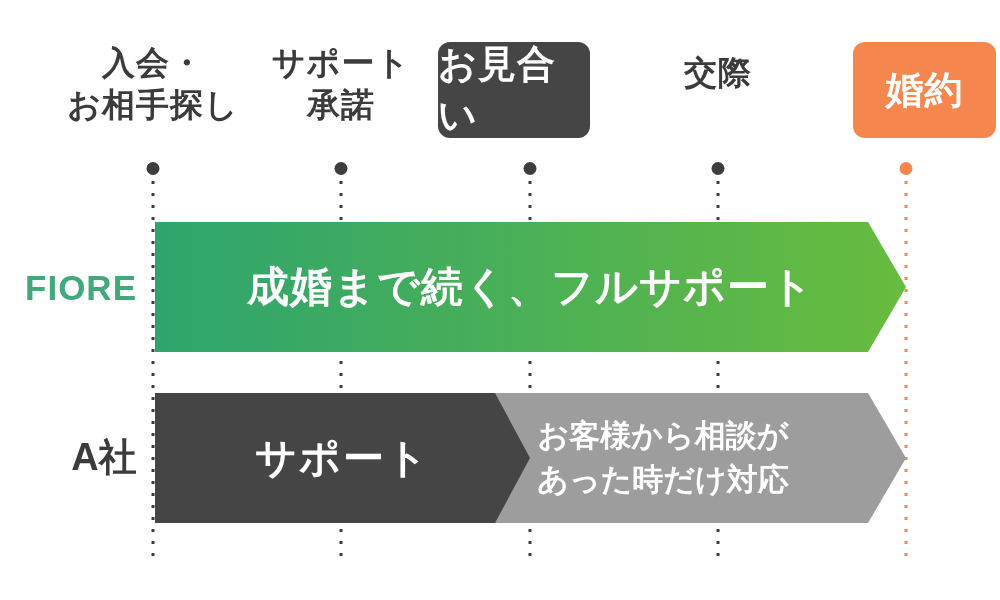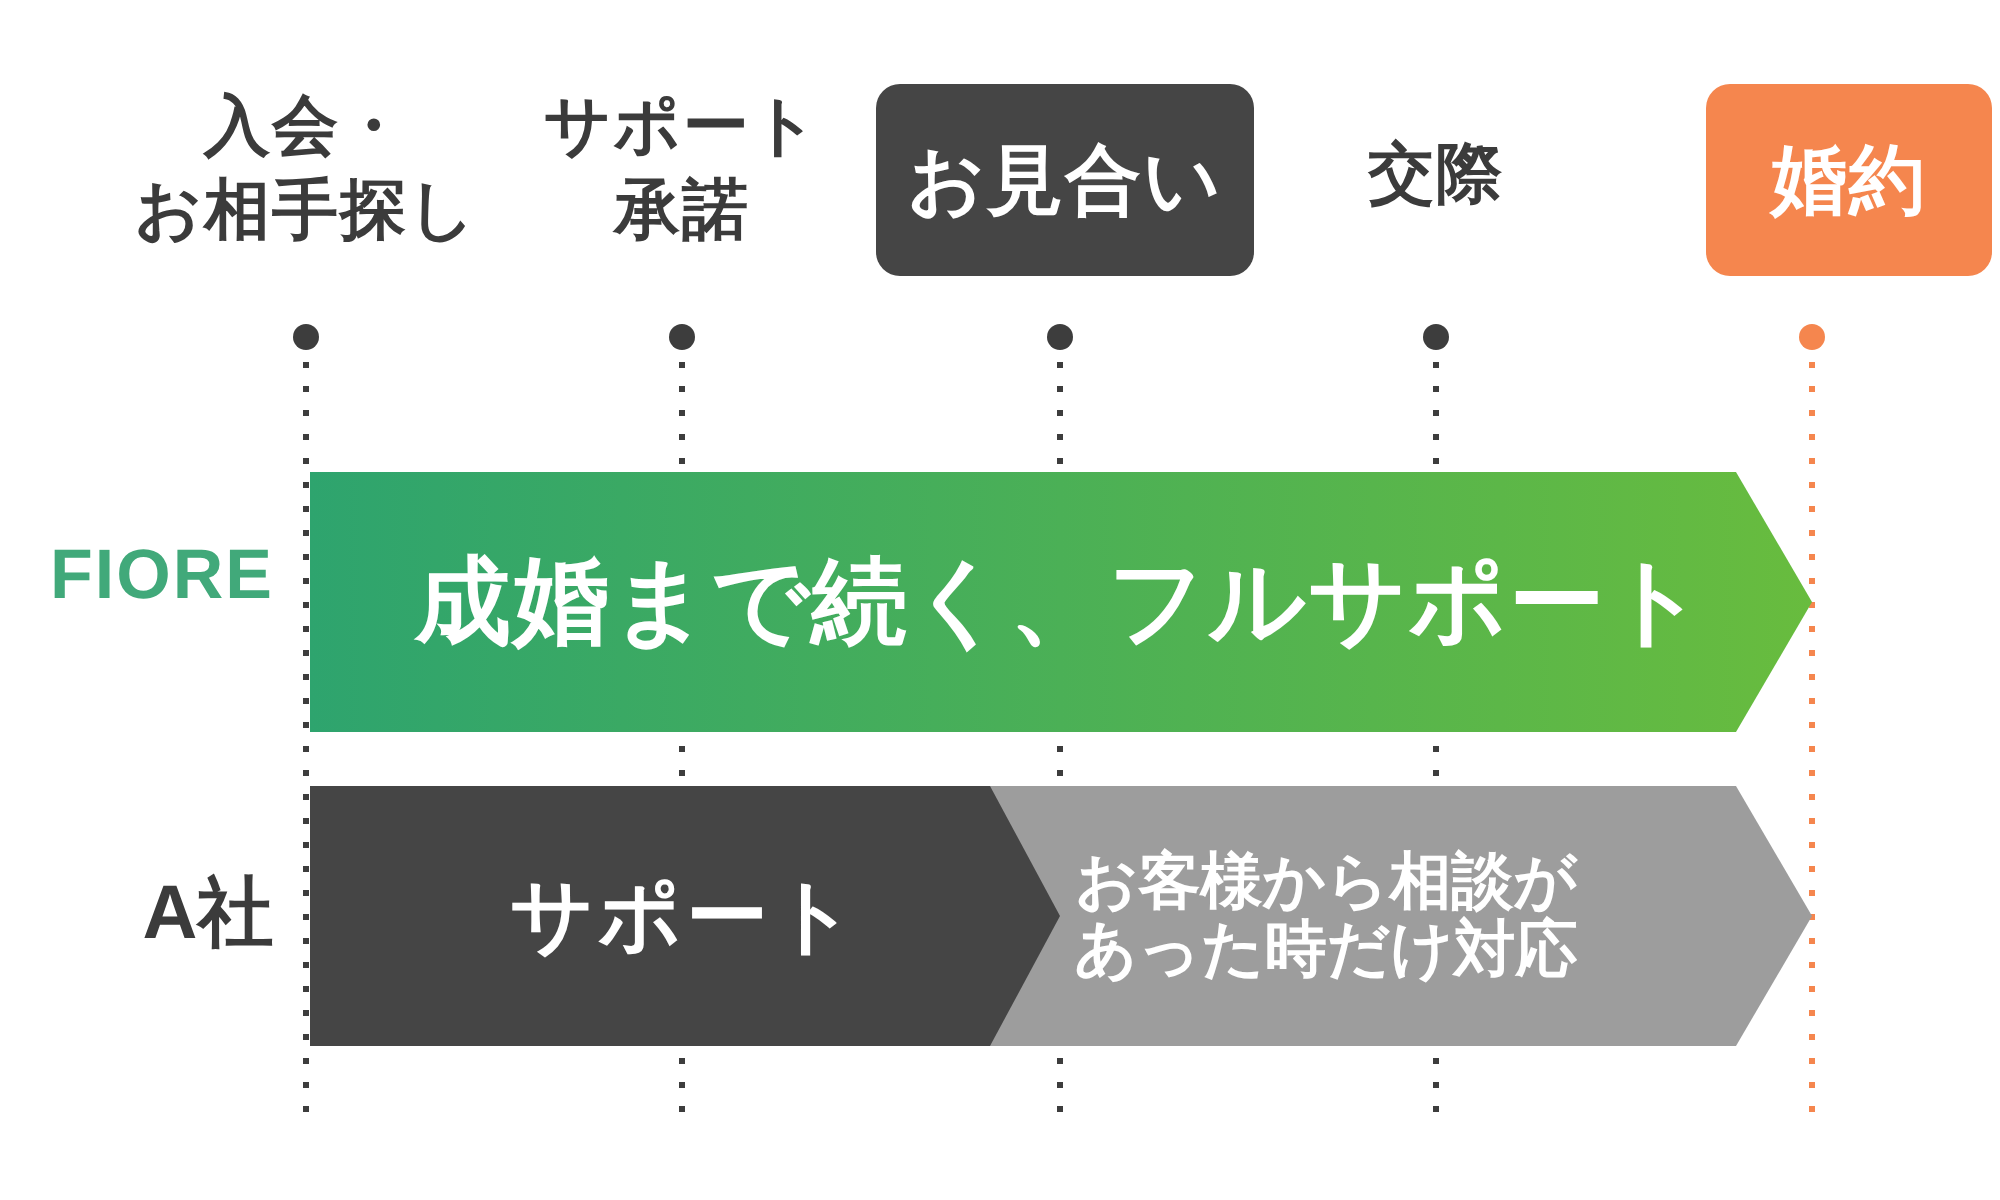--- a/index.html
+++ b/index.html
@@ -31,36 +31,36 @@
     text-align: center;
     white-space: pre-line;
     font-size: 33px;
     line-height: 42px;
     font-weight: 700;
     color: var(--label-text);
     letter-spacing: 1px;
   }
   .stage-1 { left: 153px; top: 42px; }
   .stage-2 { left: 341px; top: 42px; }
-  .stage-4 { left: 718px; top: 66px; }
+  .stage-4 { left: 718px; top: 52px; }
 
   .stage-badge {
     position: absolute;
     top: 42px;
     height: 96px;
     border-radius: 12px;
     display: flex;
     align-items: center;
     justify-content: center;
     font-size: 38px;
     font-weight: 700;
     color: #ffffff;
     letter-spacing: 1px;
   }
-  .badge-dark   { left: 438px; width: 189px; background: var(--dark); }
+  .badge-dark   { left: 438px; width: 152px; background: var(--dark); }
   .badge-orange { left: 853px; width: 143px; background: var(--orange); }
 
   
   .timeline-dot {
     position: absolute;
     top: 162px;
     width: 13px;
     height: 13px;
     border-radius: 50%;
     background: var(--line-dark);
@@ -126,32 +126,31 @@
     align-items: center;
     justify-content: center;
     color: #ffffff;
     font-weight: 700;
   }
   .arrow-green {
     left: 155px; top: 222px; width: 751px;
     background: linear-gradient(90deg, var(--green-start), var(--green-end));
     clip-path: polygon(0 0, calc(100% - 38px) 0, 100% 50%, calc(100% - 38px) 100%, 0 100%);
     z-index: 2;
-    font-size: 48px;
-    letter-spacing: 1px;
-    margin-top: 14px;
+    font-size: 42px;
+    letter-spacing: 1px;
   }
   .arrow-gray {
     left: 495px; top: 393px; width: 411px;
     background: var(--gray);
     clip-path: polygon(0 0, calc(100% - 38px) 0, 100% 50%, calc(100% - 38px) 100%, 0 100%);
     z-index: 2;
     padding-right: 75px;
     font-size: 31px;
-    line-height: 34px;
+    line-height: 44px;
     text-align: center;
     white-space: pre-line;
   }
   .arrow-dark {
     left: 155px; top: 393px; width: 375px;
     background: var(--dark);
     clip-path: polygon(0 0, calc(100% - 35px) 0, 100% 50%, calc(100% - 35px) 100%, 0 100%);
     z-index: 3;
     font-size: 41px;
     letter-spacing: 2px;

